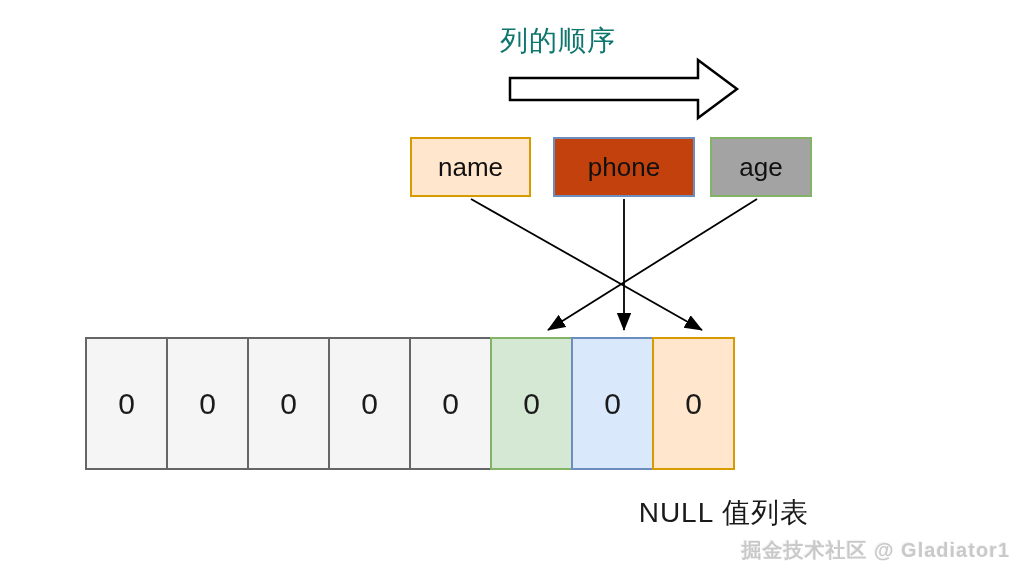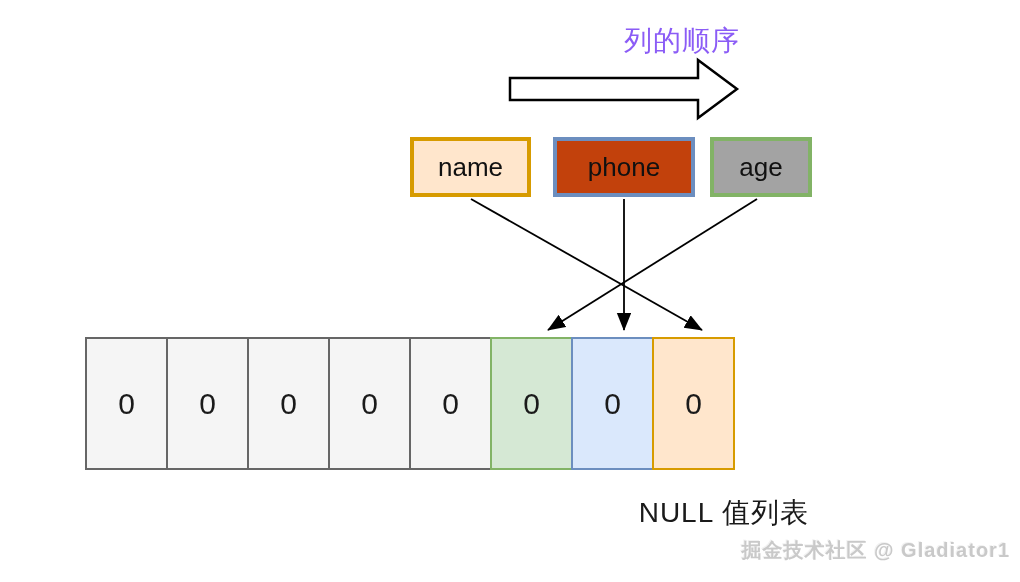--- a/index.html
+++ b/index.html
@@ -12,39 +12,39 @@
     position: relative;
     width: 1020px;
     height: 582px;
     background: #ffffff;
     overflow: hidden;
   }
   .abs { position: absolute; }
 
   .title-text {
     left: 500px; top: 22px; width: 240px;
-    text-align: right;
+    text-align: left;
     font-size: 28px;
-    color: #8b5cf6;
+    color: #0f766e;
     letter-spacing: 1px;
   }
 
   svg.arrows-layer {
     position: absolute;
     left: 0; top: 0;
     width: 1020px; height: 582px;
     pointer-events: none;
   }
 
   .col-box {
     position: absolute;
     top: 137px;
     height: 60px;
     box-sizing: border-box;
-    border: 4px solid #a21caf;
+    border: 2px solid #a21caf;
     display: flex;
     align-items: center;
     justify-content: center;
     font-size: 26px;
     color: #111111;
   }
   .box-name  { left: 410px; width: 121px; background: #FFE6CC; border-color: #D79B00; }
   .box-phone { left: 553px; width: 142px; background: #c2410c; border-color: #6C8EBF; }
   .box-age   { left: 710px; width: 102px; background: #a3a3a3; border-color: #82B366; }
 

